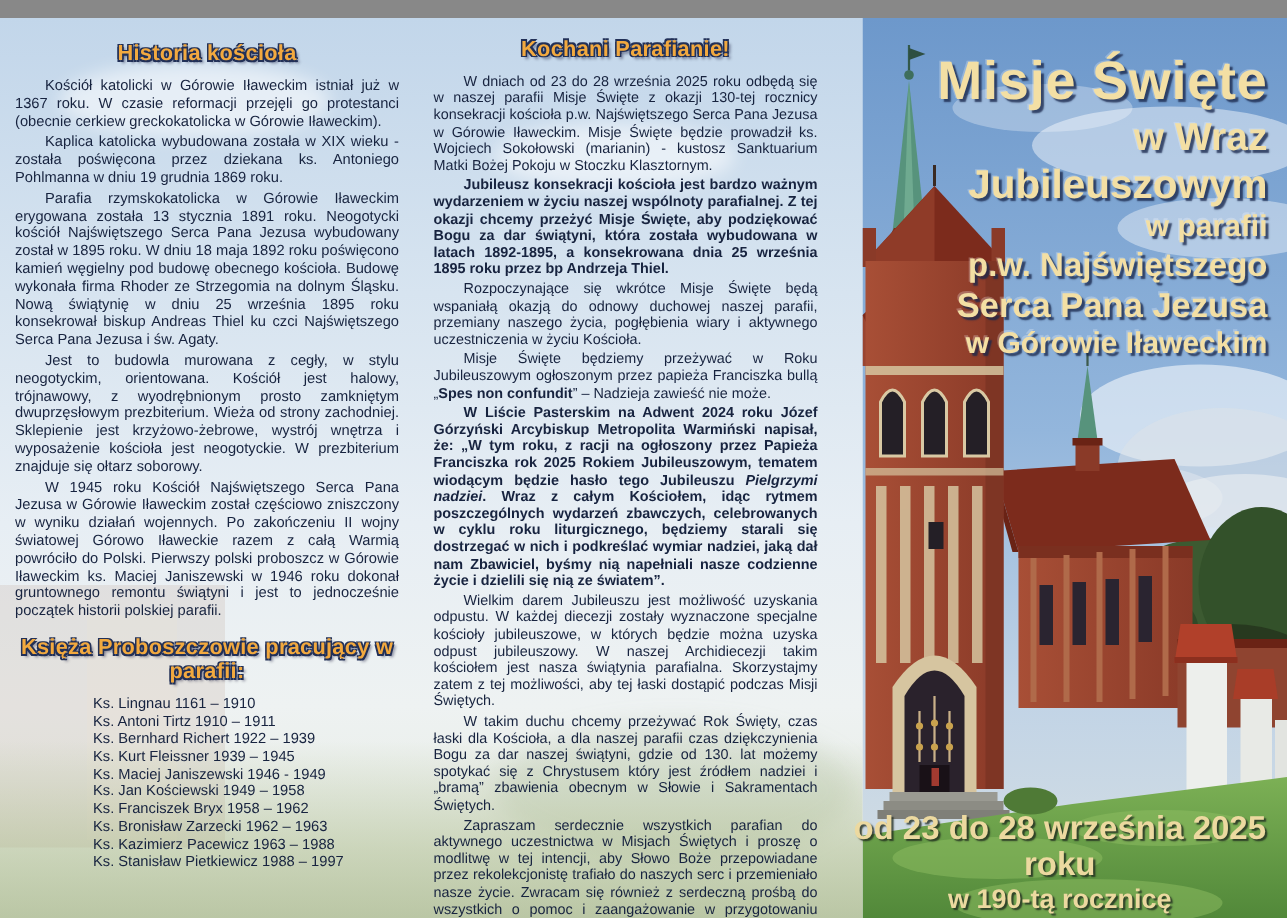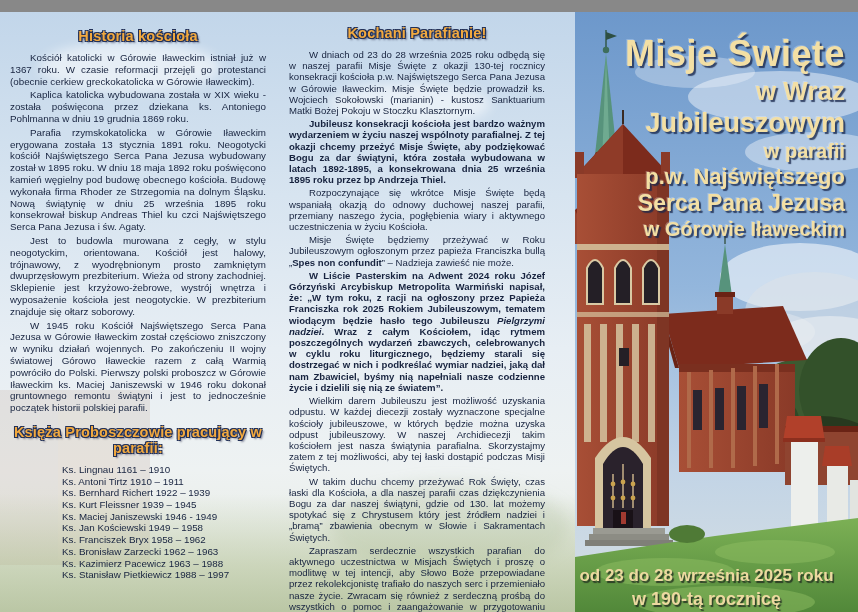--- a/index.html
+++ b/index.html
@@ -57,21 +57,21 @@
   .overlay-title div:nth-child(2){font-size:26px;line-height:31px;}
   .overlay-title div:nth-child(3){font-size:27px;line-height:32px;}
   .overlay-title div:nth-child(4){font-size:20px;line-height:24px;}
   .overlay-title div:nth-child(5){font-size:22px;line-height:27px;}
   .overlay-title div:nth-child(6){font-size:23px;line-height:27px;}
   .overlay-title div:nth-child(7){font-size:20px;line-height:25px;}
   .overlay-footer{
     position:absolute;bottom:13px;left:0;width:100%;text-align:center;font-weight:bold;
     color:#ecd9a0;text-shadow:1.5px 1.5px 1px rgba(30,40,30,.8);z-index:3;
   }
-  .overlay-footer div:nth-child(1){font-size:17px;line-height:24px;}
+  .overlay-footer div:nth-child(1){font-size:22px;line-height:24px;}
   .overlay-footer div:nth-child(2){font-size:18px;line-height:23px;}
   .overlay-footer div:nth-child(3){font-size:18px;line-height:23px;}
 </style>
 </head>
 <body>
 
 <div class="page">
 
   <div class="bg-art">
     <div class="bg-cloud" style="left:40px;top:30px;width:180px;height:50px;"></div>

